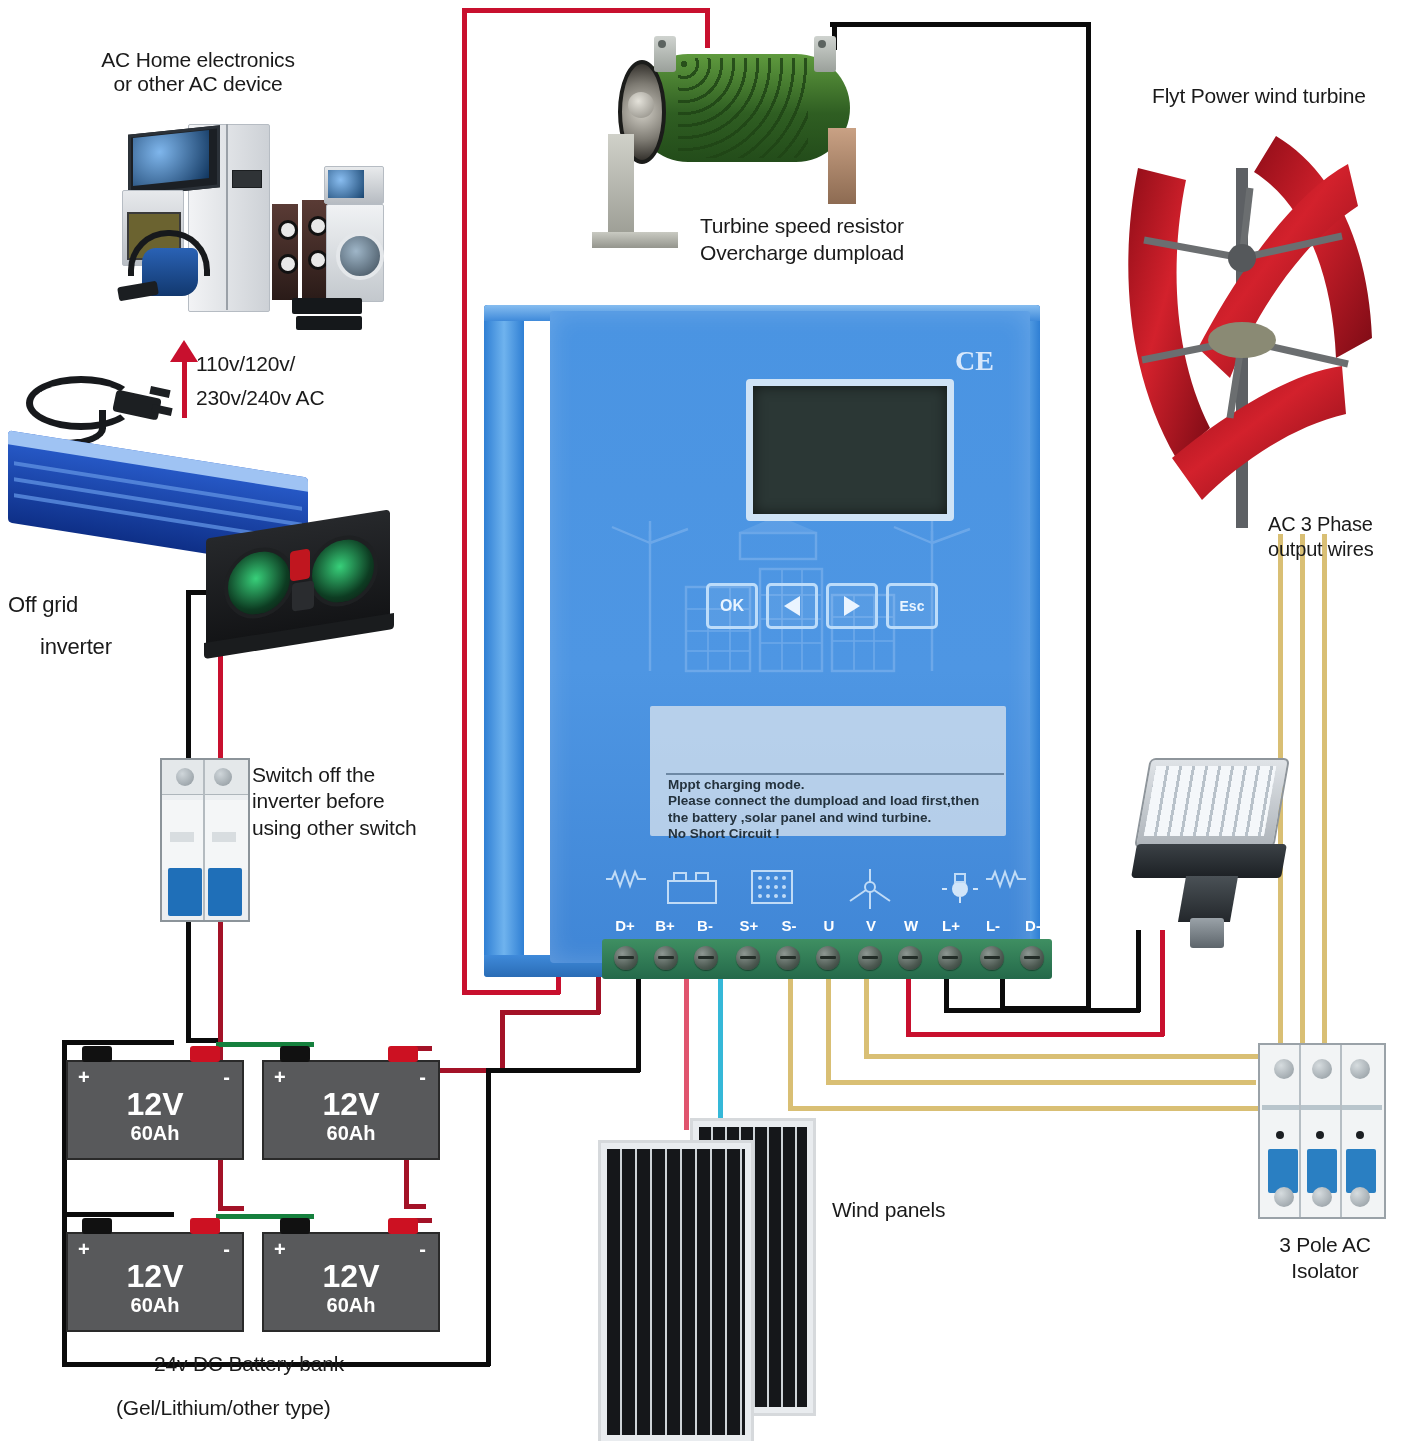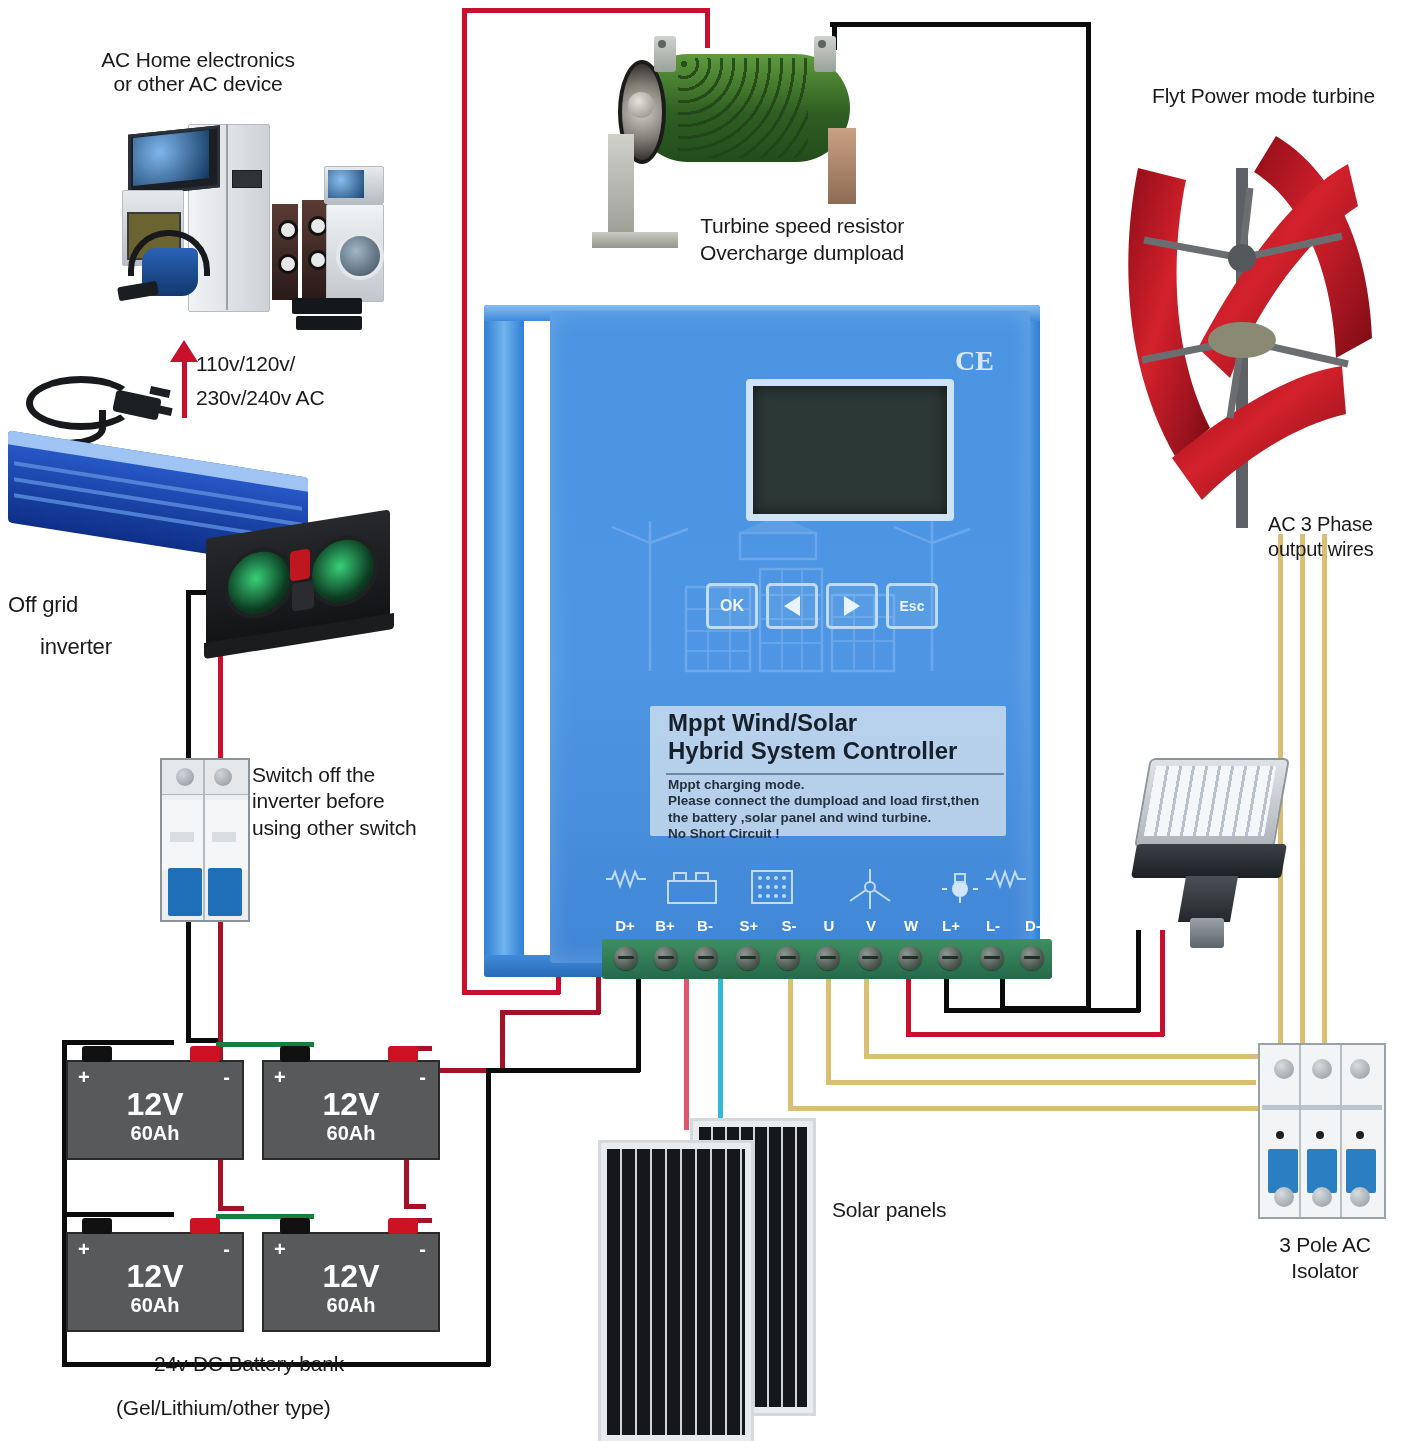--- a/index.html
+++ b/index.html
@@ -268,21 +268,21 @@
     <div style="position:absolute;left:36px;top:56px;width:26px;height:26px;border-radius:50%;background:radial-gradient(circle at 40% 35%,#e4e2da,#8b8880);"></div>
     <div style="position:absolute;left:62px;top:0;width:22px;height:36px;background:linear-gradient(180deg,#cfd3cf,#9aa09a);border-radius:3px;"></div>
     <div style="position:absolute;left:222px;top:0;width:22px;height:36px;background:linear-gradient(180deg,#cfd3cf,#9aa09a);border-radius:3px;"></div>
     <div style="position:absolute;left:66px;top:4px;width:8px;height:8px;border-radius:50%;background:#5c6360;"></div>
     <div style="position:absolute;left:226px;top:4px;width:8px;height:8px;border-radius:50%;background:#5c6360;"></div>
     <div style="position:absolute;left:16px;top:98px;width:26px;height:108px;background:linear-gradient(180deg,#d0d1c9,#9a9b92);"></div>
     <div style="position:absolute;left:0px;top:196px;width:86px;height:16px;background:linear-gradient(180deg,#c9cac2,#94958d);"></div>
     <div style="position:absolute;left:236px;top:92px;width:28px;height:76px;background:linear-gradient(180deg,#c9a184,#8d6b52);"></div>
   </div>
 
-  <div class="lbl" style="left:700px;top:212px;font-size:21px;line-height:1.3;text-align:right;">
+  <div class="lbl" style="left:700px;top:212px;font-size:21px;line-height:1.3;">
     <span>Turbine speed resistor</span><br>
     <span>Overcharge dumpload</span>
   </div>
 
   <div id="turbine">
     <svg width="330" height="400" viewBox="0 0 330 400">
       <defs>
         <linearGradient id="bladeG" x1="0" y1="0" x2="1" y2="1">
           <stop offset="0%" stop-color="#8f0d18"></stop>
             <stop offset="45%" stop-color="#d3212c"></stop>
@@ -303,21 +303,21 @@
         <line x1="162" y1="130" x2="170" y2="60"></line>
         <line x1="162" y1="212" x2="62" y2="232"></line>
         <line x1="162" y1="212" x2="268" y2="236"></line>
         <line x1="162" y1="212" x2="150" y2="290"></line>
       </g>
       <circle cx="162" cy="130" r="14" fill="#55585b"></circle>
       <ellipse cx="162" cy="212" rx="34" ry="18" fill="#8a8a74"></ellipse>
     </svg>
   </div>
 
-  <div class="lbl" style="left:1152px;top:84px;font-size:21px;">Flyt Power mode turbine</div>
+  <div class="lbl" style="left:1152px;top:84px;font-size:21px;">Flyt Power wind turbine</div>
 
   <div class="lbl" style="left:1268px;top:512px;font-size:20px;line-height:1.25;">
     <span>AC 3 Phase</span><br>
     <span>output wires</span>
   </div>
 
   <div id="controller">
     <div class="ctrl-fin" style="left:0;width:40px;"></div>
     <div class="ctrl-fin" style="right:0;width:40px;"></div>
     <div class="ctrl-topcap"></div>
@@ -364,24 +364,20 @@
         <span class="tri tri-l"></span>
       </div>
       <div class="btn" style="left:276px;">
         <span class="tri tri-r"></span>
       </div>
       <div class="btn" style="left:336px;font-size:14px;">
         <span>Esc</span>
       </div>
 
       <div id="nameplate"></div>
-      <div id="np-title">
-        <span>Mppt Wind/Solar</span><br>
-        <span>Hybrid System Controller</span>
-      </div>
       <div id="np-rule"></div>
       <div id="np-body">
         <span>Mppt charging mode.</span><br>
         <span>Please connect the dumpload and load first,then</span><br>
         <span>the battery ,solar panel and wind turbine.</span><br>
         <span>No Short Circuit !</span>
       </div>
 
       <div class="term-icon" style="left:56px;">
         <svg width="40" height="20" viewBox="0 0 40 20">
@@ -538,15 +534,15 @@
   <div class="lbl" style="left:154px;top:1352px;font-size:21px;">24v DC Battery bank</div>
   <div class="lbl" style="left:116px;top:1396px;font-size:21px;">(Gel/Lithium/other type)</div>
 
   <div class="panel" style="left:690px;top:1118px;width:120px;height:292px;">
     <div class="glass" style="background:repeating-linear-gradient(90deg,#15171a 0 12px,#cfd4d8 12px 14px),repeating-linear-gradient(0deg,transparent 0 26px,#cfd4d8 26px 28px);"></div>
   </div>
   <div class="panel" style="left:598px;top:1140px;width:150px;height:298px;">
     <div class="glass" style="background:repeating-linear-gradient(90deg,#15171a 0 13px,#cfd4d8 13px 15px),repeating-linear-gradient(0deg,transparent 0 28px,#cfd4d8 28px 30px);"></div>
   </div>
 
-  <div class="lbl" style="left:832px;top:1198px;font-size:21px;">Solar panels</div>
+  <div class="lbl" style="left:832px;top:1198px;font-size:21px;">Wind panels</div>
 
 </div>
 
 </body></html>

